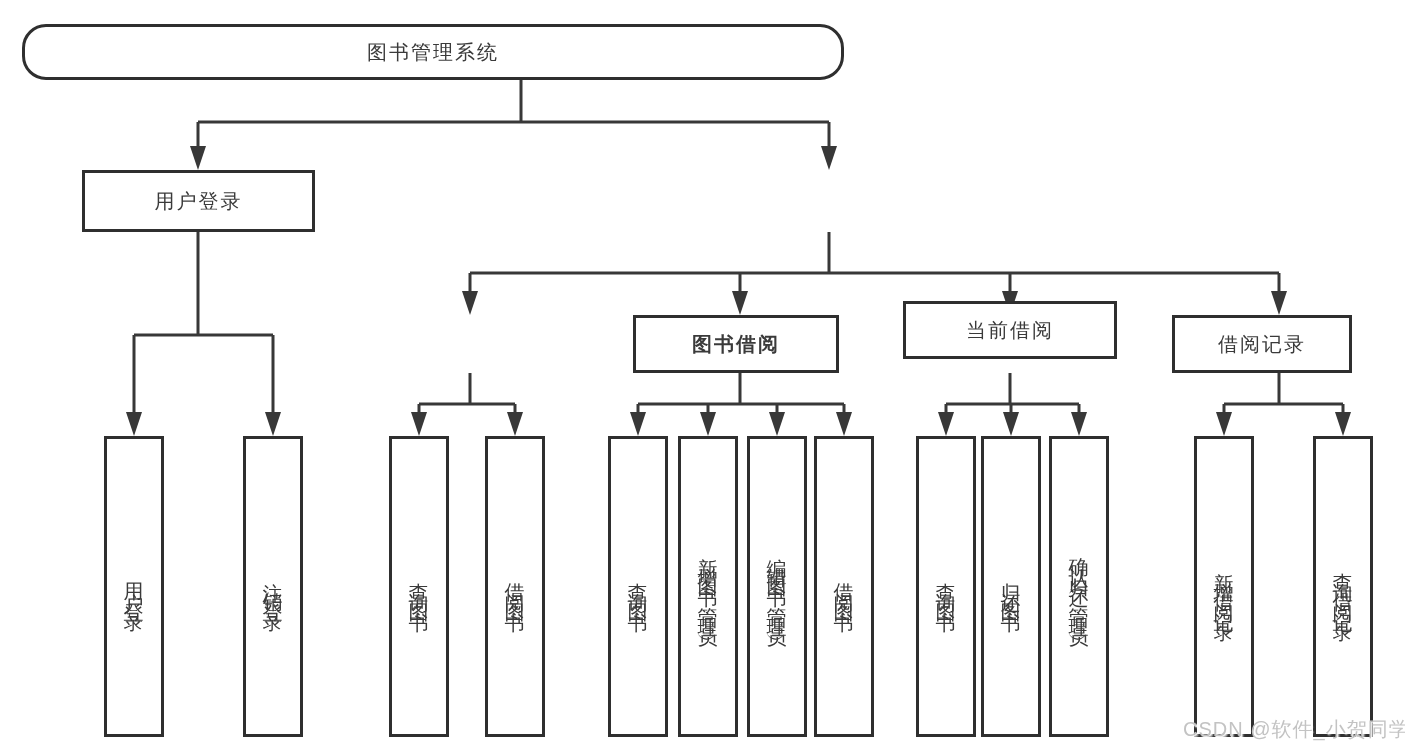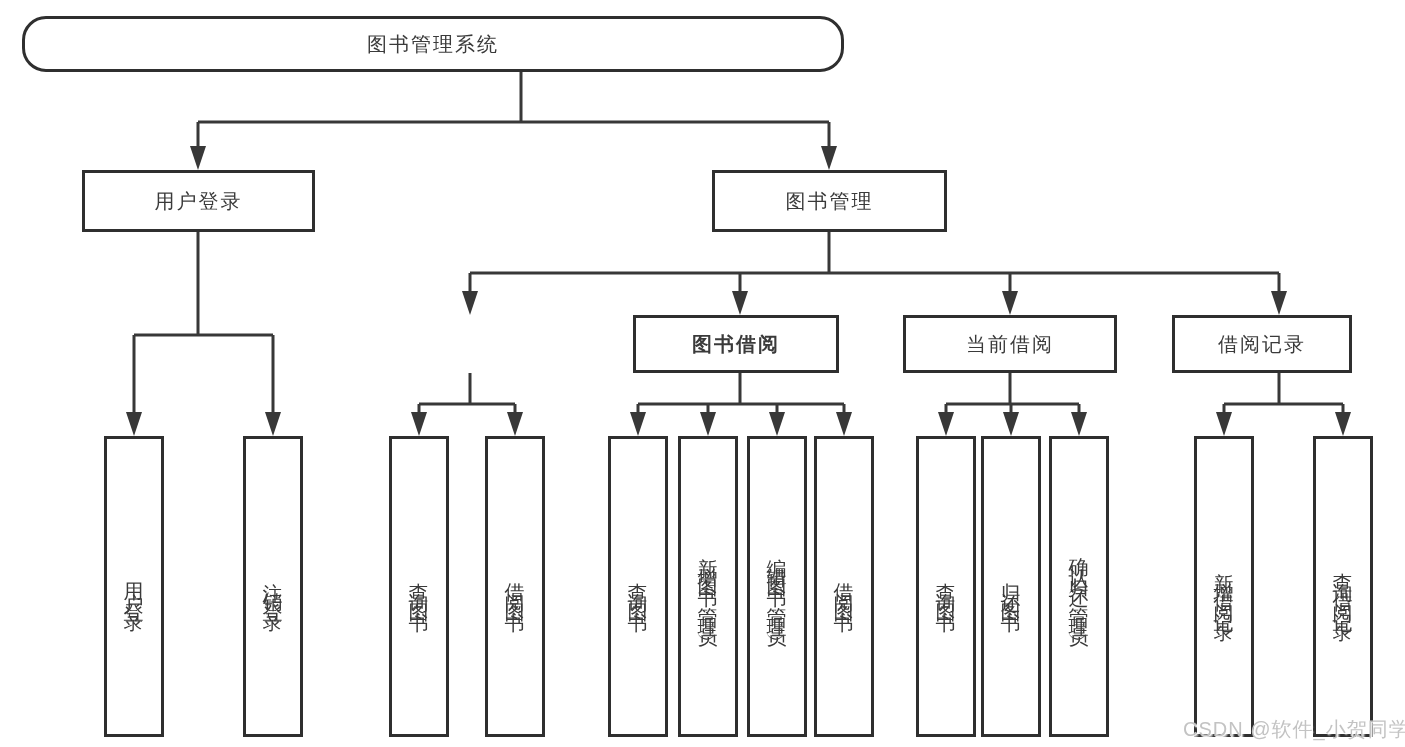--- a/index.html
+++ b/index.html
@@ -86,27 +86,26 @@
       <polygon points="769,412 785,412 777,436"></polygon>
       <polygon points="836,412 852,412 844,436"></polygon>
       <polygon points="938,412 954,412 946,436"></polygon>
       <polygon points="1003,412 1019,412 1011,436"></polygon>
       <polygon points="1071,412 1087,412 1079,436"></polygon>
       <polygon points="1216,412 1232,412 1224,436"></polygon>
       <polygon points="1335,412 1351,412 1343,436"></polygon>
     </g>
   </svg>
 
-  <div class="node" style="left:22px; top:16px; width:822px; height:56px;border-radius:24px;">图书管理系统</div>
+  <div class="node" style="left:22px; top:24px; width:822px; height:56px;border-radius:24px;">图书管理系统</div>
 
   <div class="node" style="left:82px; top:170px; width:233px; height:62px;">用户登录</div>
-  <div class="node" style="left:712px; top:170px; width:235px; height:62px;">图书管理</div>
 
   <div class="node" style="left:633px; top:315px; width:206px; height:58px;font-weight:bold;">图书借阅</div>
-  <div class="node" style="left:903px; top:315px; width:214px; height:58px;">当前借阅</div>
+  <div class="node" style="left:903px; top:301px; width:214px; height:58px;">当前借阅</div>
   <div class="node" style="left:1172px; top:315px; width:180px; height:58px;">借阅记录</div>
 
   <div class="node leaf" style="left:104px;">用户登录</div>
   <div class="node leaf" style="left:243px;">注销登录</div>
 
   <div class="node leaf" style="left:389px;">查询图书</div>
   <div class="node leaf" style="left:485px;">借阅图书</div>
 
   <div class="node leaf" style="left:608px;">查询图书</div>
   <div class="node leaf" style="left:678px;">新增图书（管理员）</div>

